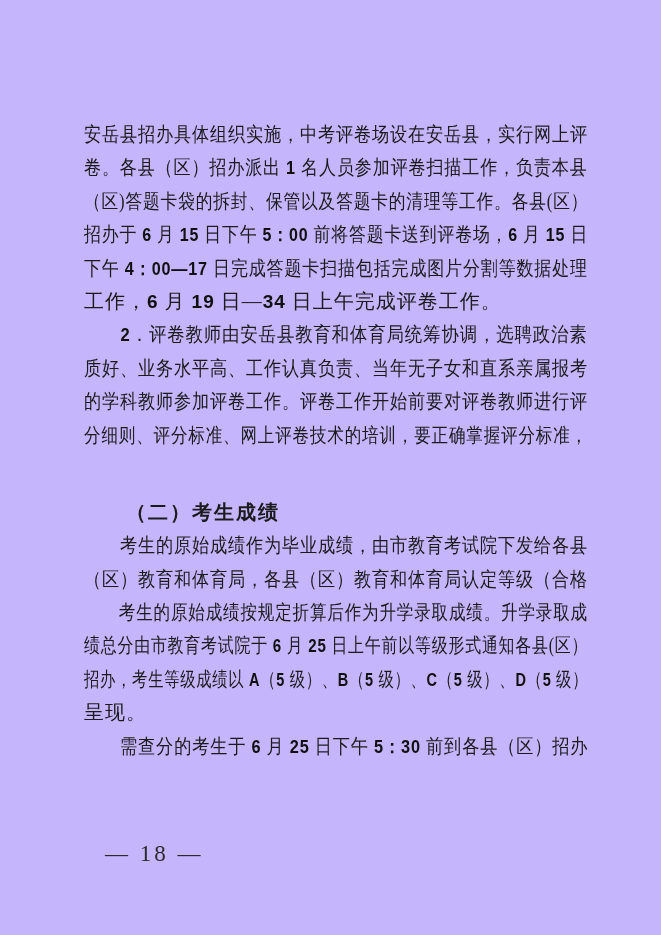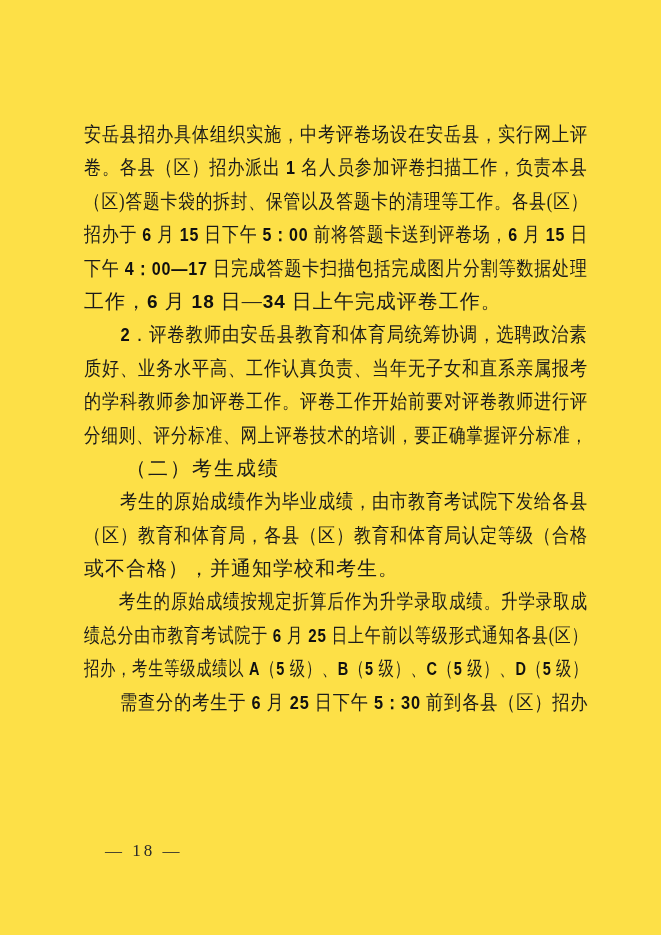--- a/index.html
+++ b/index.html
@@ -4,21 +4,21 @@
 <style>
   html, body {
     margin: 0;
     padding: 0;
     background: #ffffff;
   }
   .page {
     position: relative;
     width: 661px;
     height: 935px;
-    background: #fde047;
+    background: #c4b5fd;
     overflow: hidden;
     font-family: "Liberation Serif", "DejaVu Serif", serif;
     color: #1b1b1b;
   }
   .text-block {
     position: absolute;
     left: 84px;
     top: 118px;
     width: 504px;
   }
@@ -27,57 +27,58 @@
     line-height: 33.4px;
     font-size: 20px;
     letter-spacing: 1px;
     white-space: nowrap;
     transform-origin: 0 50%;
   }
   .indent {
     padding-left: 42px;
   }
   .heading {
-    font-weight: 400;
+    font-weight: 700;
     letter-spacing: 2px;
+    margin-top: 44px;
   }
   .latin {
     font-family: "Liberation Sans", "DejaVu Sans", sans-serif;
     font-weight: 700;
     font-size: 0.95em;
     color: #111111;
   }
   .footer {
     position: absolute;
     left: 105px;
     top: 841px;
-    font-size: 17px;
+    font-size: 23px;
     letter-spacing: 3px;
     color: #2a2a2a;
   }
 </style>
 </head>
 <body>
 
 <div class="page">
   <div class="text-block">
     <div class="line full" style="transform: scaleX(0.857143);">安岳县招办具体组织实施，中考评卷场设在安岳县，实行网上评</div>
     <div class="line full" style="transform: scaleX(0.852792);">卷。各县（区）招办派出 <span class="latin">1</span> 名人员参加评卷扫描工作，负责本县</div>
     <div class="line full" style="transform: scaleX(0.835821);">（区)答题卡袋的拆封、保管以及答题卡的清理等工作。各县(区）</div>
     <div class="line full" style="transform: scaleX(0.842809);">招办于 <span class="latin">6</span> 月 <span class="latin">15</span> 日下午 <span class="latin">5：00</span> 前将答题卡送到评卷场，<span class="latin">6</span> 月 <span class="latin">15</span> 日</div>
     <div class="line full" style="transform: scaleX(0.849916);">下午 <span class="latin">4：00—17</span> 日完成答题卡扫描包括完成图片分割等数据处理</div>
-    <div class="line">工作，<span class="latin">6</span> 月 <span class="latin">18</span> 日—<span class="latin">34</span> 日上午完成评卷工作。</div>
+    <div class="line">工作，<span class="latin">6</span> 月 <span class="latin">19</span> 日—<span class="latin">34</span> 日上午完成评卷工作。</div>
     <div class="line full indent" style="transform: scaleX(0.870466);"><span class="latin">2</span>．评卷教师由安岳县教育和体育局统筹协调，选聘政治素</div>
     <div class="line full" style="transform: scaleX(0.857143);">质好、业务水平高、工作认真负责、当年无子女和直系亲属报考</div>
     <div class="line full" style="transform: scaleX(0.857143);">的学科教师参加评卷工作。评卷工作开始前要对评卷教师进行评</div>
     <div class="line full" style="transform: scaleX(0.827586);">分细则、评分标准、网上评卷技术的培训，要正确掌握评分标准，</div>
     <div class="line heading indent">（二）考生成绩</div>
     <div class="line full indent" style="transform: scaleX(0.857143);">考生的原始成绩作为毕业成绩，由市教育考试院下发给各县</div>
     <div class="line full" style="transform: scaleX(0.857143);">（区）教育和体育局，各县（区）教育和体育局认定等级（合格</div>
-    <div class="line">或不合格），并通知学校和考生。</div>
     <div class="line full indent" style="transform: scaleX(0.827586);">考生的原始成绩按规定折算后作为升学录取成绩。升学录取成</div>
     <div class="line full" style="transform: scaleX(0.796209);">绩总分由市教育考试院于 <span class="latin">6</span> 月 <span class="latin">25</span> 日上午前以等级形式通知各县(区）</div>
     <div class="line full" style="transform: scaleX(0.763636);">招办，考生等级成绩以 <span class="latin">A</span>（<span class="latin">5</span> 级）、<span class="latin">B</span>（<span class="latin">5</span> 级）、<span class="latin">C</span>（<span class="latin">5</span> 级）、<span class="latin">D</span>（<span class="latin">5</span> 级）</div>
+    <div class="line">呈现。</div>
     <div class="line full indent" style="transform: scaleX(0.858603);">需查分的考生于 <span class="latin">6</span> 月 <span class="latin">25</span> 日下午 <span class="latin">5：30</span> 前到各县（区）招办</div>
   </div>
 
   <div class="footer">— 18 —</div>
 </div>
 
 </body></html>

